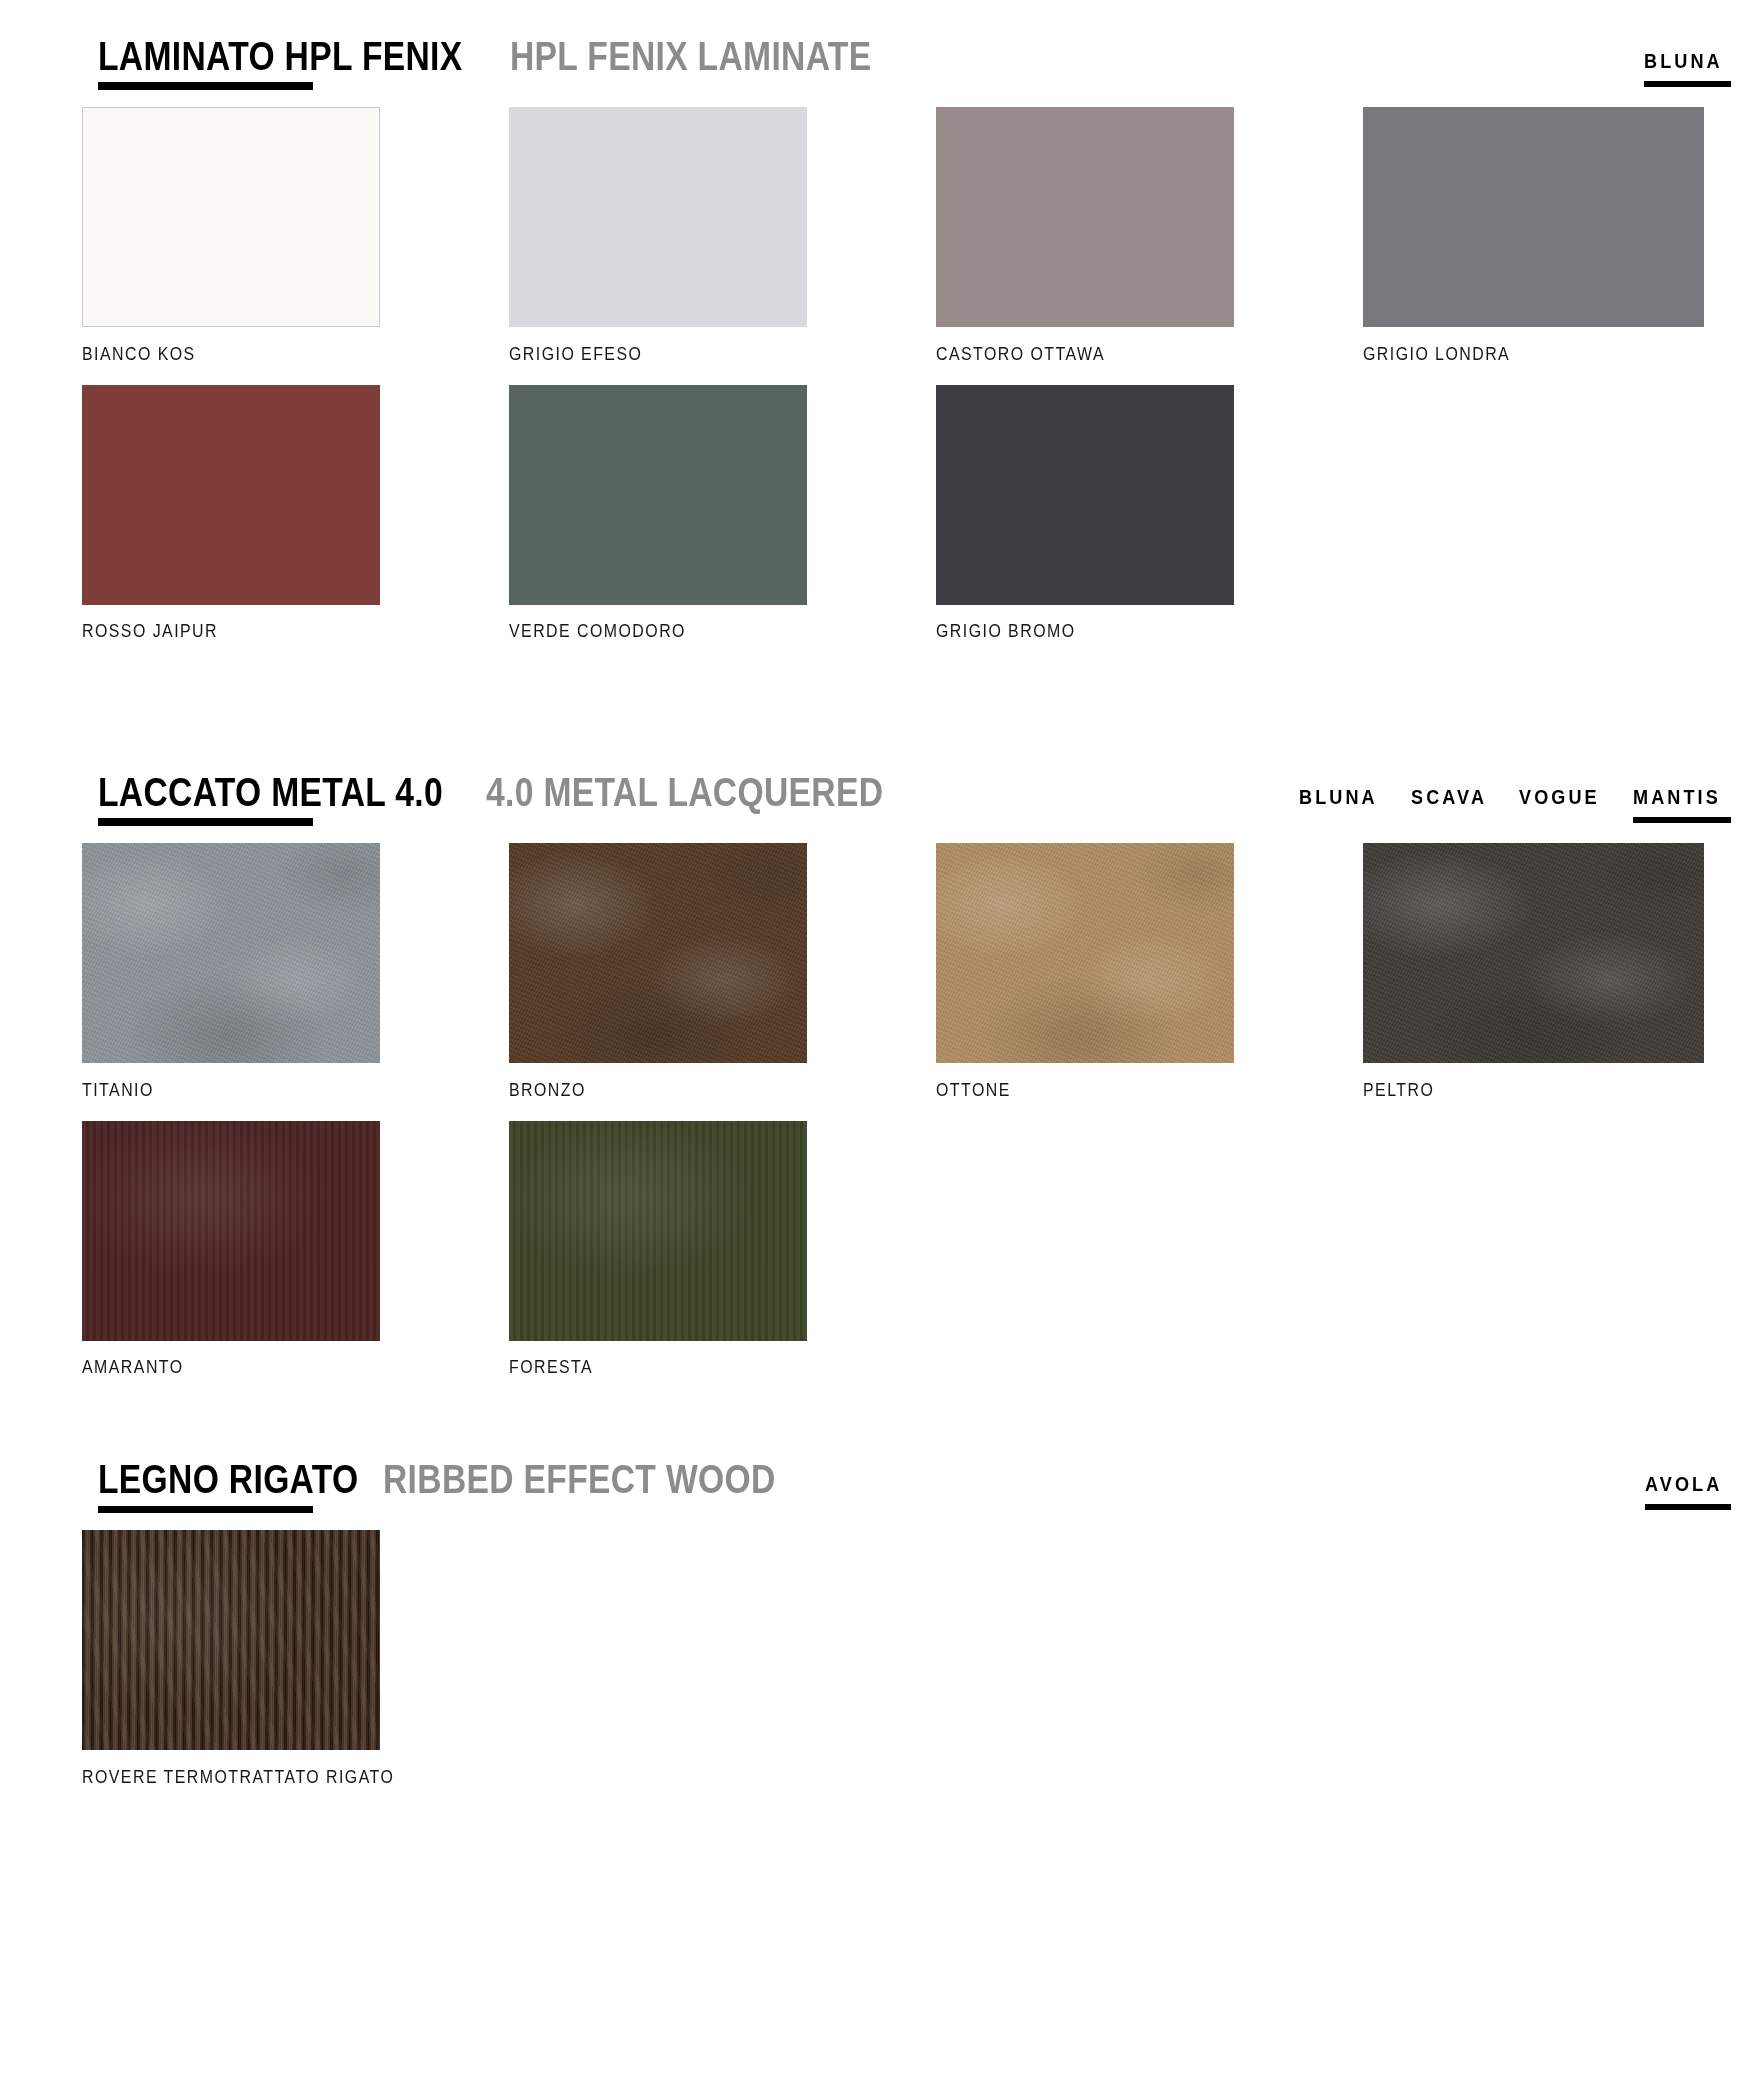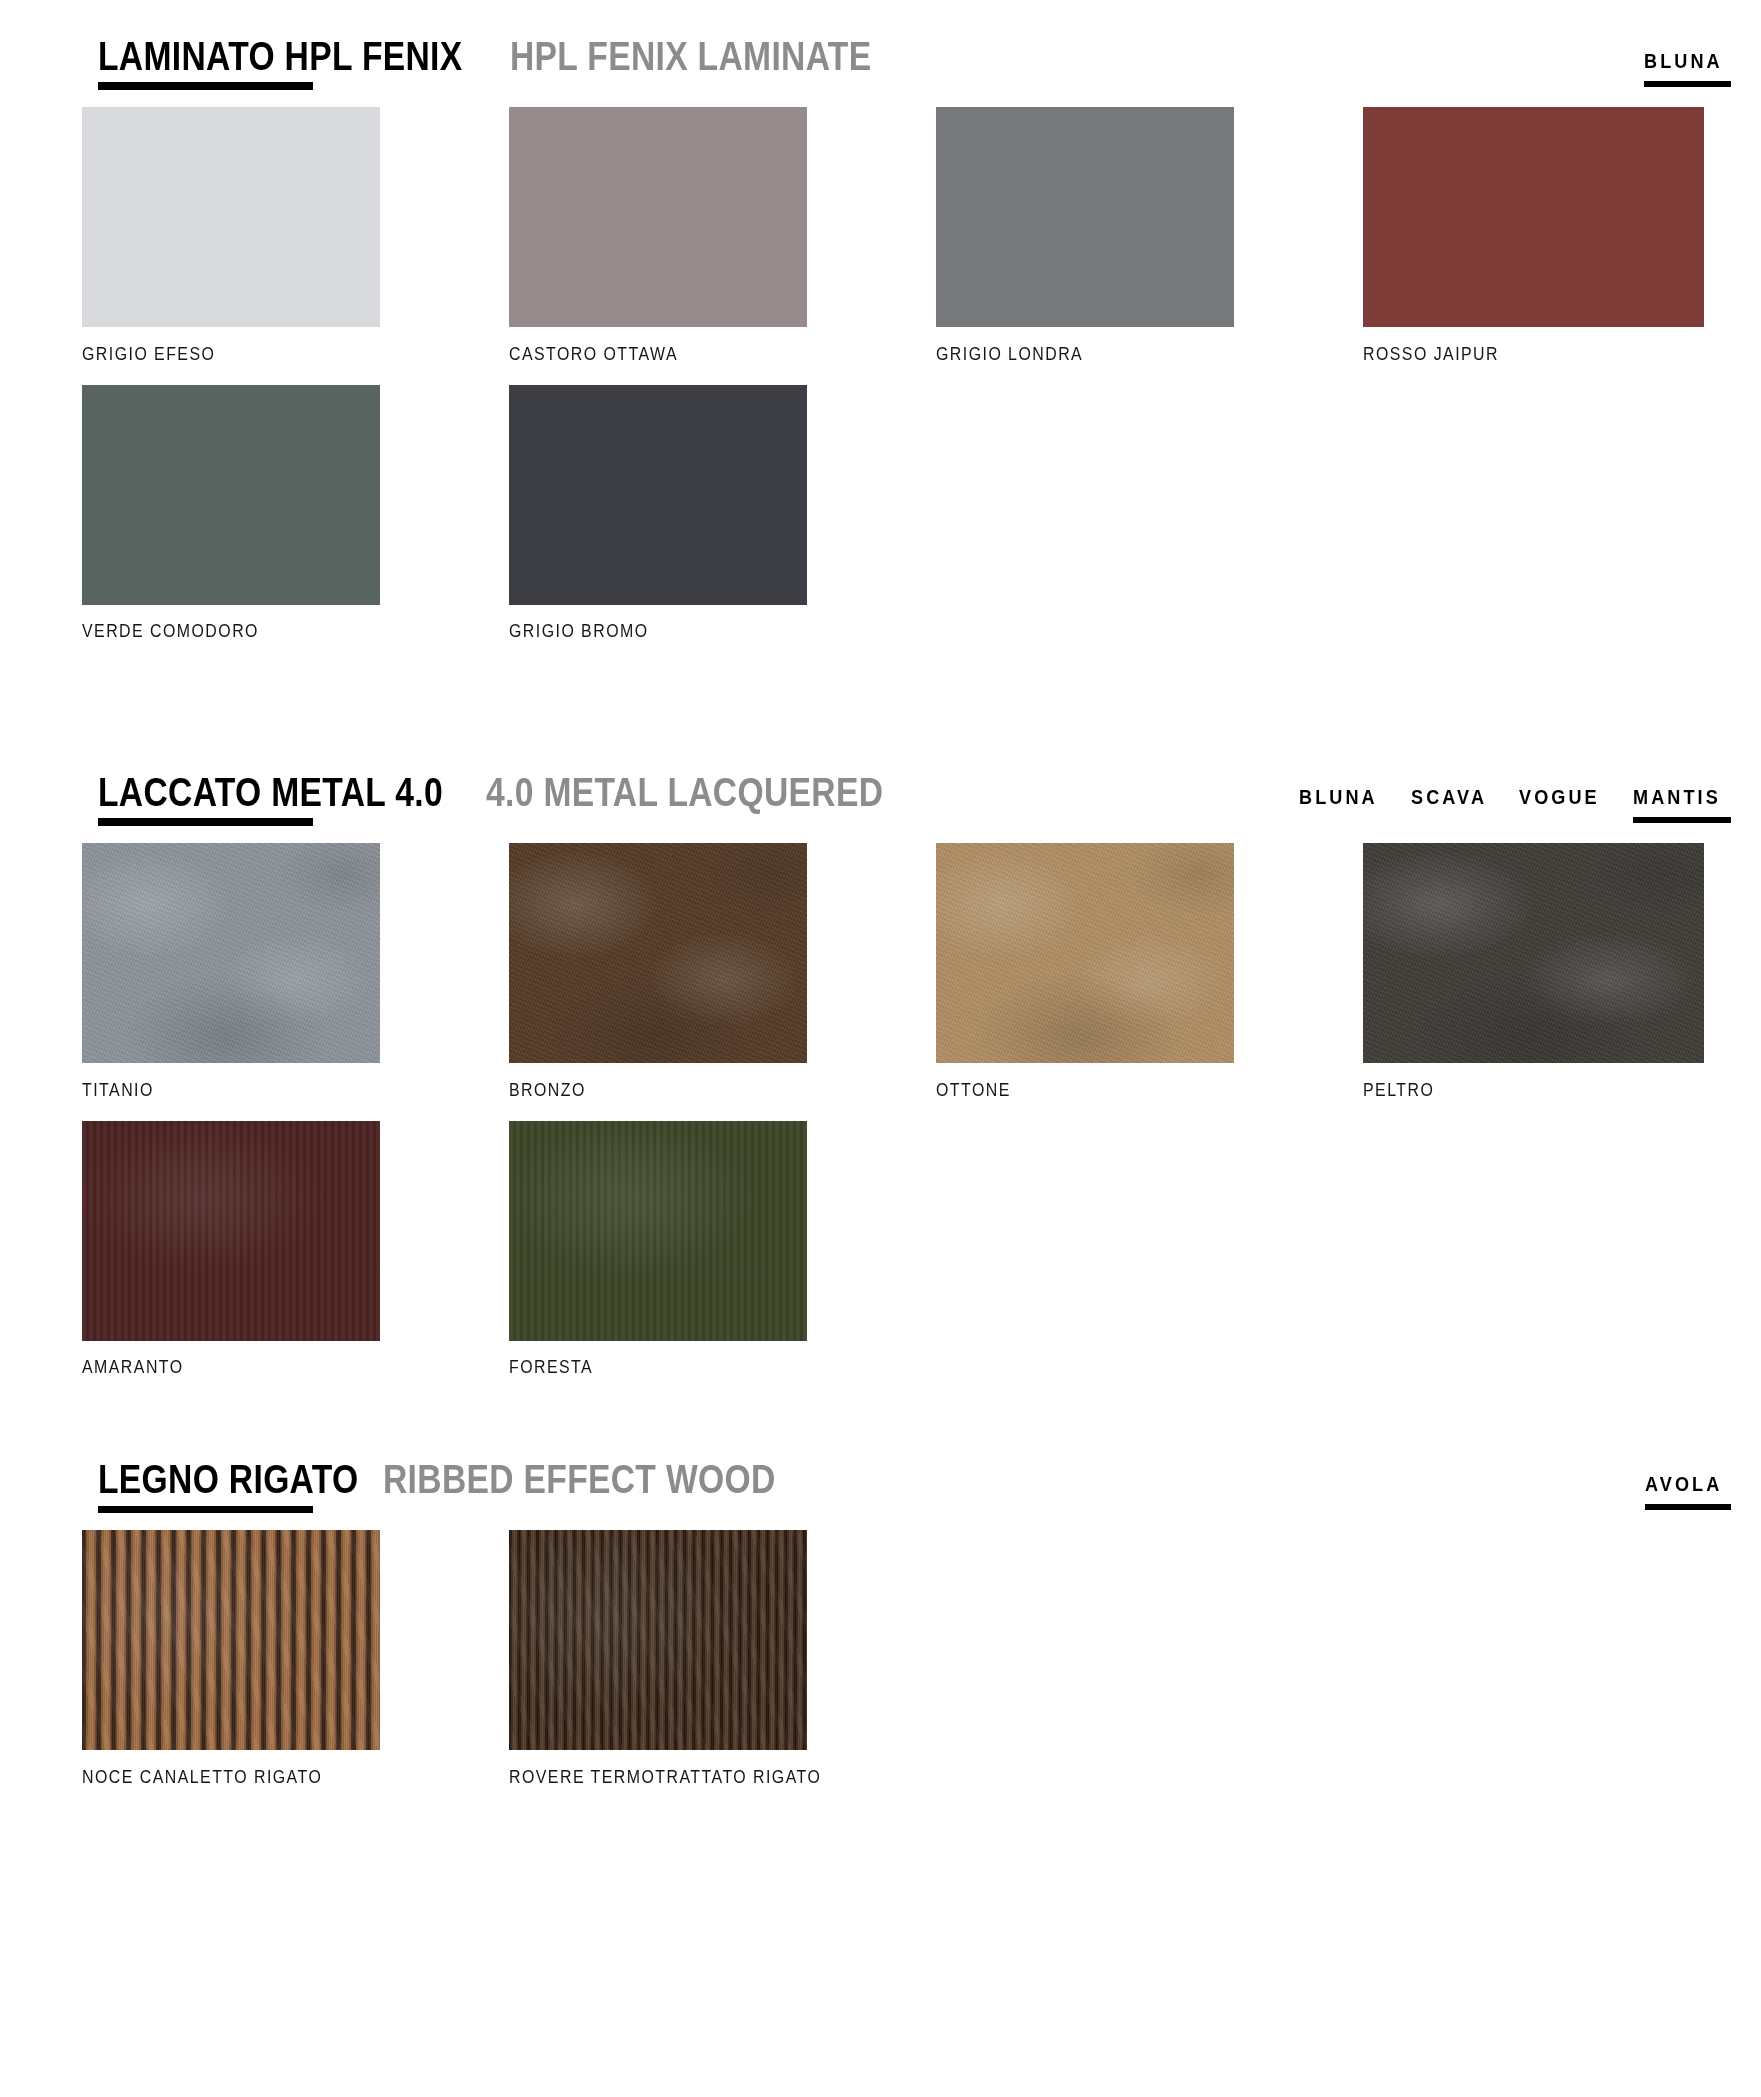--- a/index.html
+++ b/index.html
@@ -206,20 +206,24 @@
       <div class="rule"></div>
       <div class="collections">
         <div class="collection active">
           <span class="collection-name">BLUNA</span>
         </div>
       </div>
     </div>
 
     <div class="grid">
       <div class="cell">
+        <div class="swatch bordered" style="background:#faf9f5"></div>
+        <span class="swatch-label">BIANCO KOS</span>
+      </div>
+      <div class="cell">
         <div class="swatch" style="background:#d9dadd"></div>
         <span class="swatch-label">GRIGIO EFESO</span>
       </div>
       <div class="cell">
         <div class="swatch" style="background:#978b8b"></div>
         <span class="swatch-label">CASTORO OTTAWA</span>
       </div>
       <div class="cell">
         <div class="swatch" style="background:#77787b"></div>
         <span class="swatch-label">GRIGIO LONDRA</span>
@@ -307,27 +311,20 @@
       <div class="rule"></div>
       <div class="collections">
         <div class="collection active">
           <span class="collection-name">AVOLA</span>
         </div>
       </div>
     </div>
 
     <div class="grid">
       <div class="cell">
-        <div class="swatch ribbed" style="background:#9a6b44">
-          <div class="ribs" id="ribs-0" style="background: repeating-linear-gradient(90deg, rgb(58, 35, 24) 0px, rgb(58, 35, 24) 3.3px, rgb(125, 84, 54) 4.5px, rgb(165, 115, 74) 7.8px, rgb(165, 115, 74) 11px, rgb(125, 84, 54) 13.4px, rgb(58, 35, 24) 15px);"></div>
-          <div class="grain"></div>
-        </div>
-        <span class="swatch-label">NOCE CANALETTO RIGATO</span>
-      </div>
-      <div class="cell">
         <div class="swatch ribbed" style="background:#4a3527">
           <div class="ribs" id="ribs-1" style="background: repeating-linear-gradient(90deg, rgb(36, 23, 16) 0px, rgb(36, 23, 16) 2px, rgb(60, 43, 30) 2.8px, rgb(86, 64, 46) 4.8px, rgb(86, 64, 46) 6.8px, rgb(60, 43, 30) 8.3px, rgb(36, 23, 16) 9.2px);"></div>
           <div class="grain"></div>
         </div>
         <span class="swatch-label">ROVERE TERMOTRATTATO RIGATO</span>
       </div>
       <div class="cell"></div>
       <div class="cell"></div>
     </div>
   </div>

